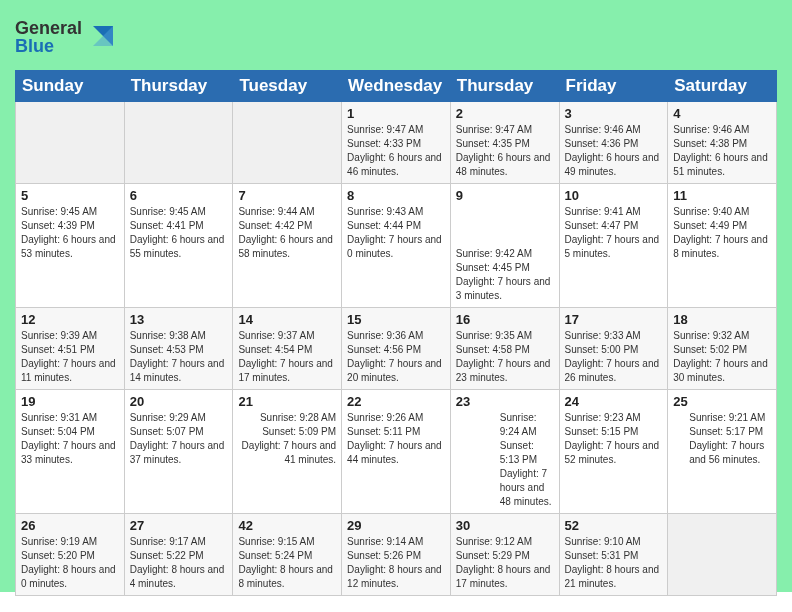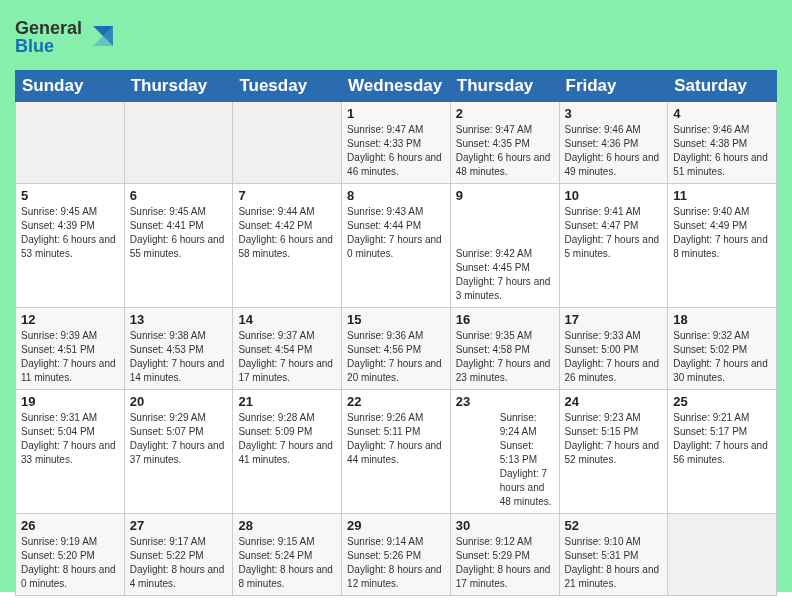--- a/index.html
+++ b/index.html
@@ -244,21 +244,21 @@
 Daylight: 7 hours and 33 minutes.</div>
           </td>
           <td>
             <span class="day-num">20</span>
             <div class="day-info" style="white-space: pre-line;">Sunrise: 9:29 AM
 Sunset: 5:07 PM
 Daylight: 7 hours and 37 minutes.</div>
           </td>
           <td>
             <span class="day-num">21</span>
-            <div class="day-info" style="white-space: pre-line;">Sunrise: 9:28 AM
+            <div class="day-info" style="white-space: pre-line; text-align: right;">Sunrise: 9:28 AM
 Sunset: 5:09 PM
 Daylight: 7 hours and 41 minutes.</div>
           </td>
           <td>
             <span class="day-num">22</span>
             <div class="day-info" style="white-space: pre-line;">Sunrise: 9:26 AM
 Sunset: 5:11 PM
 Daylight: 7 hours and 44 minutes.</div>
           </td>
           <td>
@@ -268,40 +268,40 @@
 Daylight: 7 hours and 48 minutes.</div>
           </td>
           <td>
             <span class="day-num">24</span>
             <div class="day-info" style="white-space: pre-line;">Sunrise: 9:23 AM
 Sunset: 5:15 PM
 Daylight: 7 hours and 52 minutes.</div>
           </td>
           <td>
             <span class="day-num">25</span>
-            <div class="day-info" style="white-space: pre-line;">Sunrise: 9:21 AM
+            <div class="day-info" style="white-space: pre-line; margin-left: 16px;">Sunrise: 9:21 AM
 Sunset: 5:17 PM
 Daylight: 7 hours and 56 minutes.</div>
           </td>
         </tr>
         <tr>
           <td>
             <span class="day-num">26</span>
             <div class="day-info" style="white-space: pre-line;">Sunrise: 9:19 AM
 Sunset: 5:20 PM
 Daylight: 8 hours and 0 minutes.</div>
           </td>
           <td>
             <span class="day-num">27</span>
             <div class="day-info" style="white-space: pre-line;">Sunrise: 9:17 AM
 Sunset: 5:22 PM
 Daylight: 8 hours and 4 minutes.</div>
           </td>
           <td>
-            <span class="day-num">28</span>
+            <span class="day-num">42</span>
             <div class="day-info" style="white-space: pre-line;">Sunrise: 9:15 AM
 Sunset: 5:24 PM
 Daylight: 8 hours and 8 minutes.</div>
           </td>
           <td>
             <span class="day-num">29</span>
             <div class="day-info" style="white-space: pre-line;">Sunrise: 9:14 AM
 Sunset: 5:26 PM
 Daylight: 8 hours and 12 minutes.</div>
           </td>

